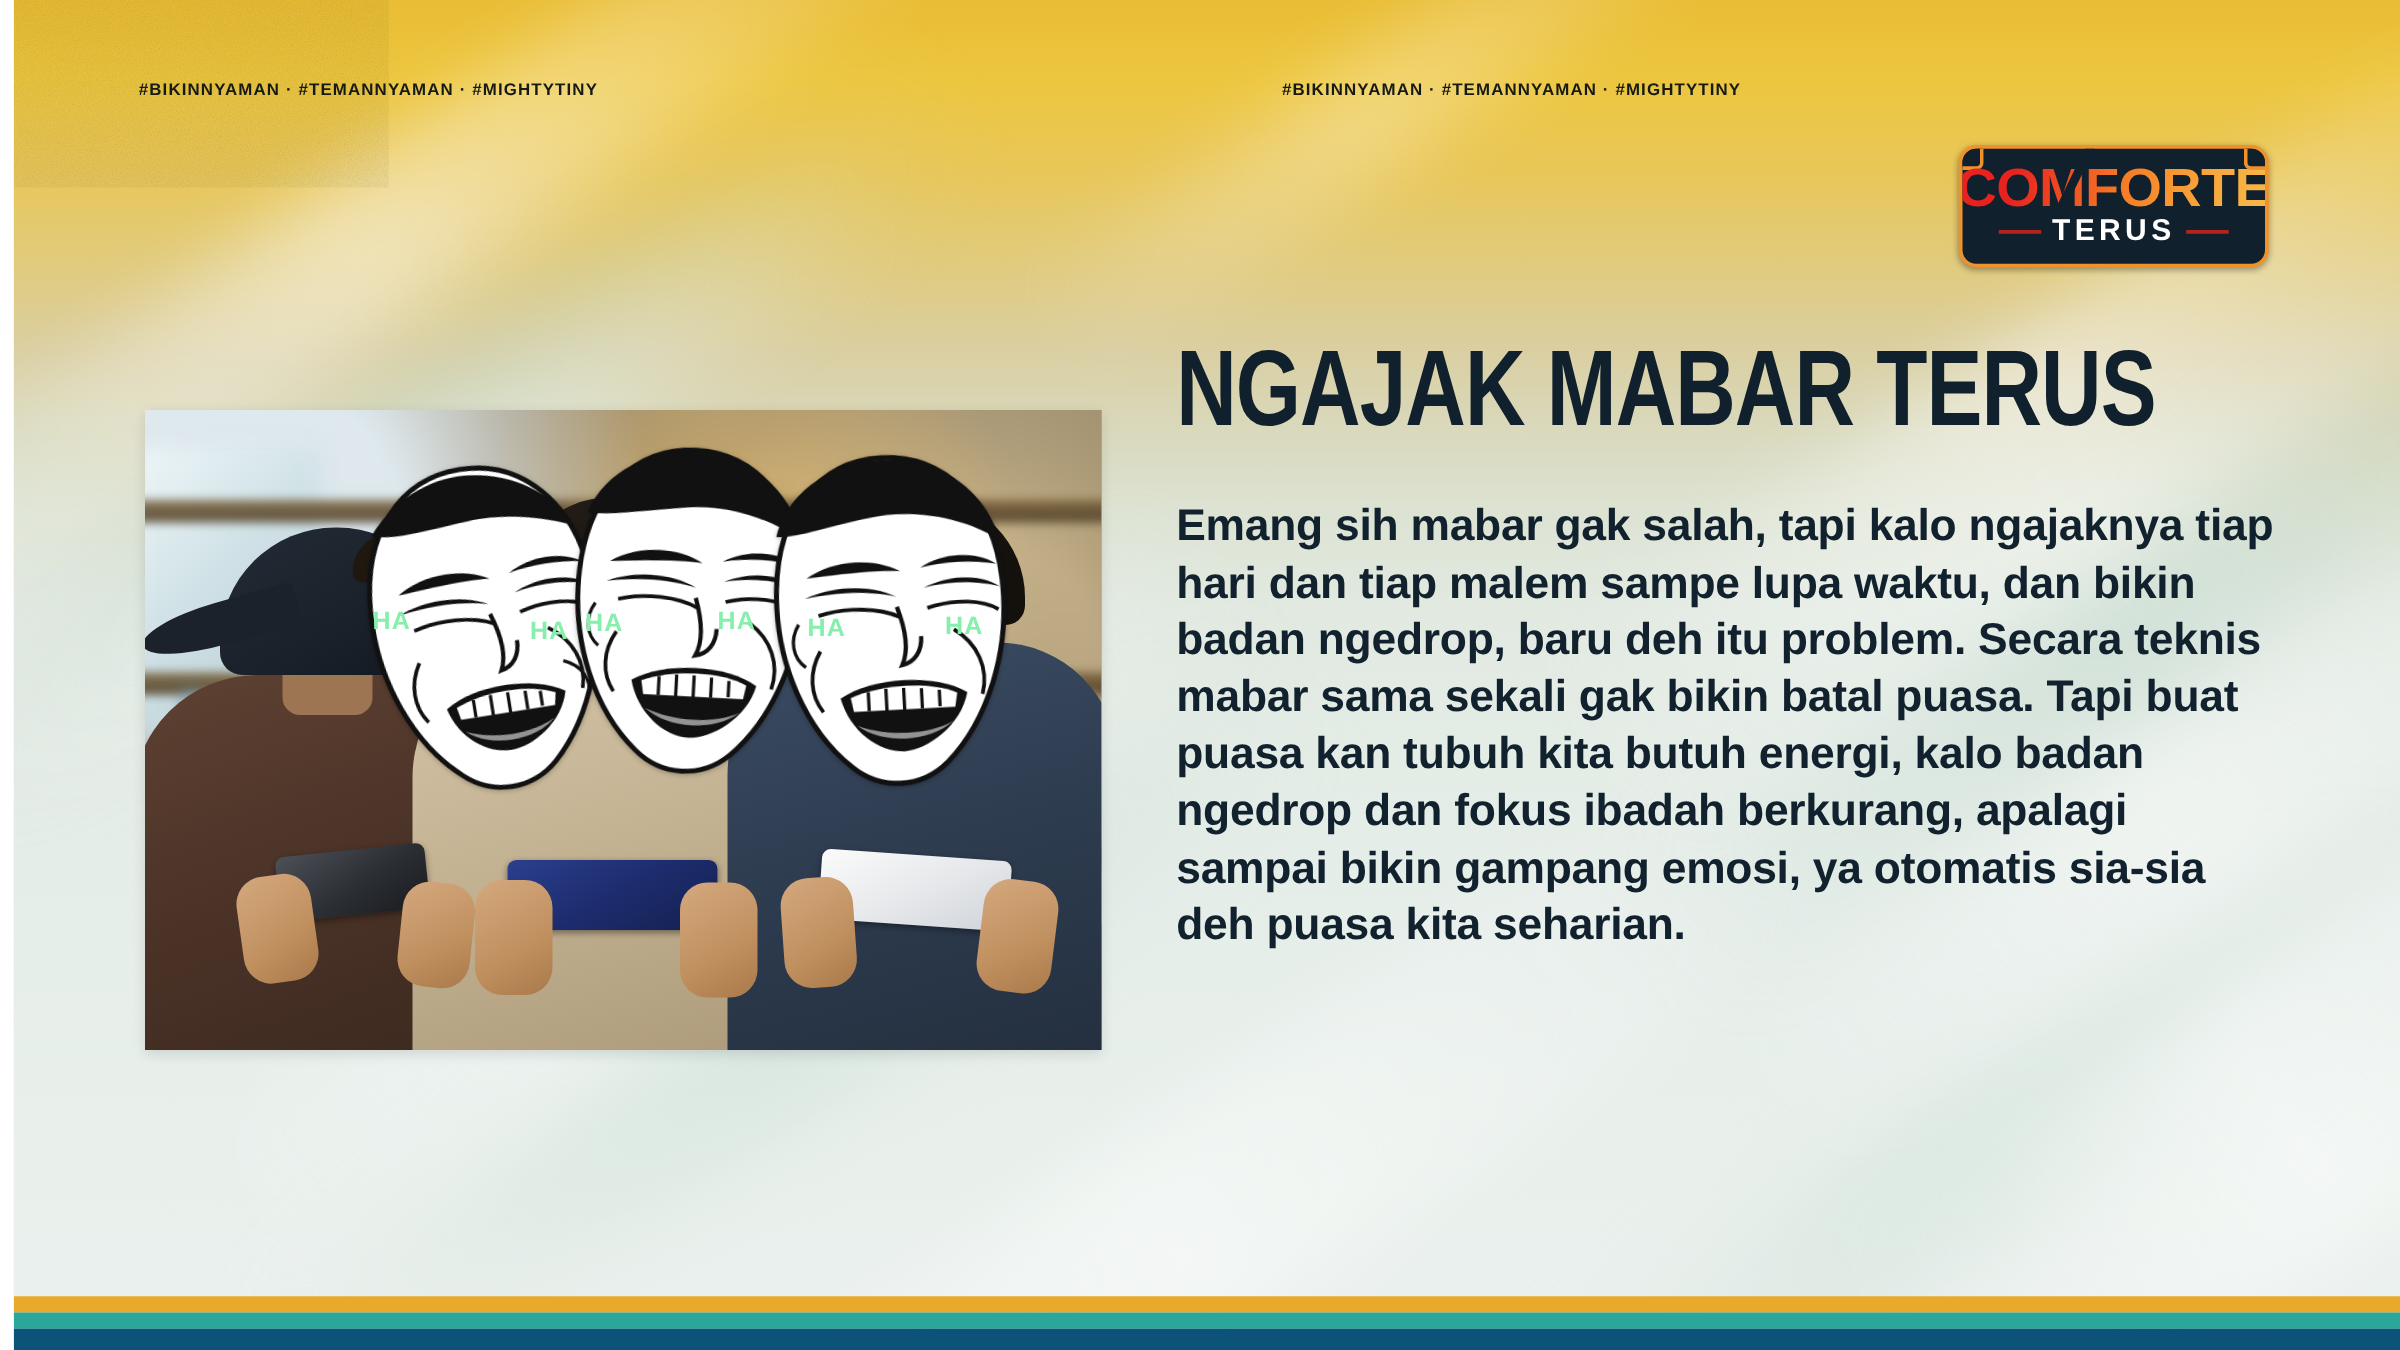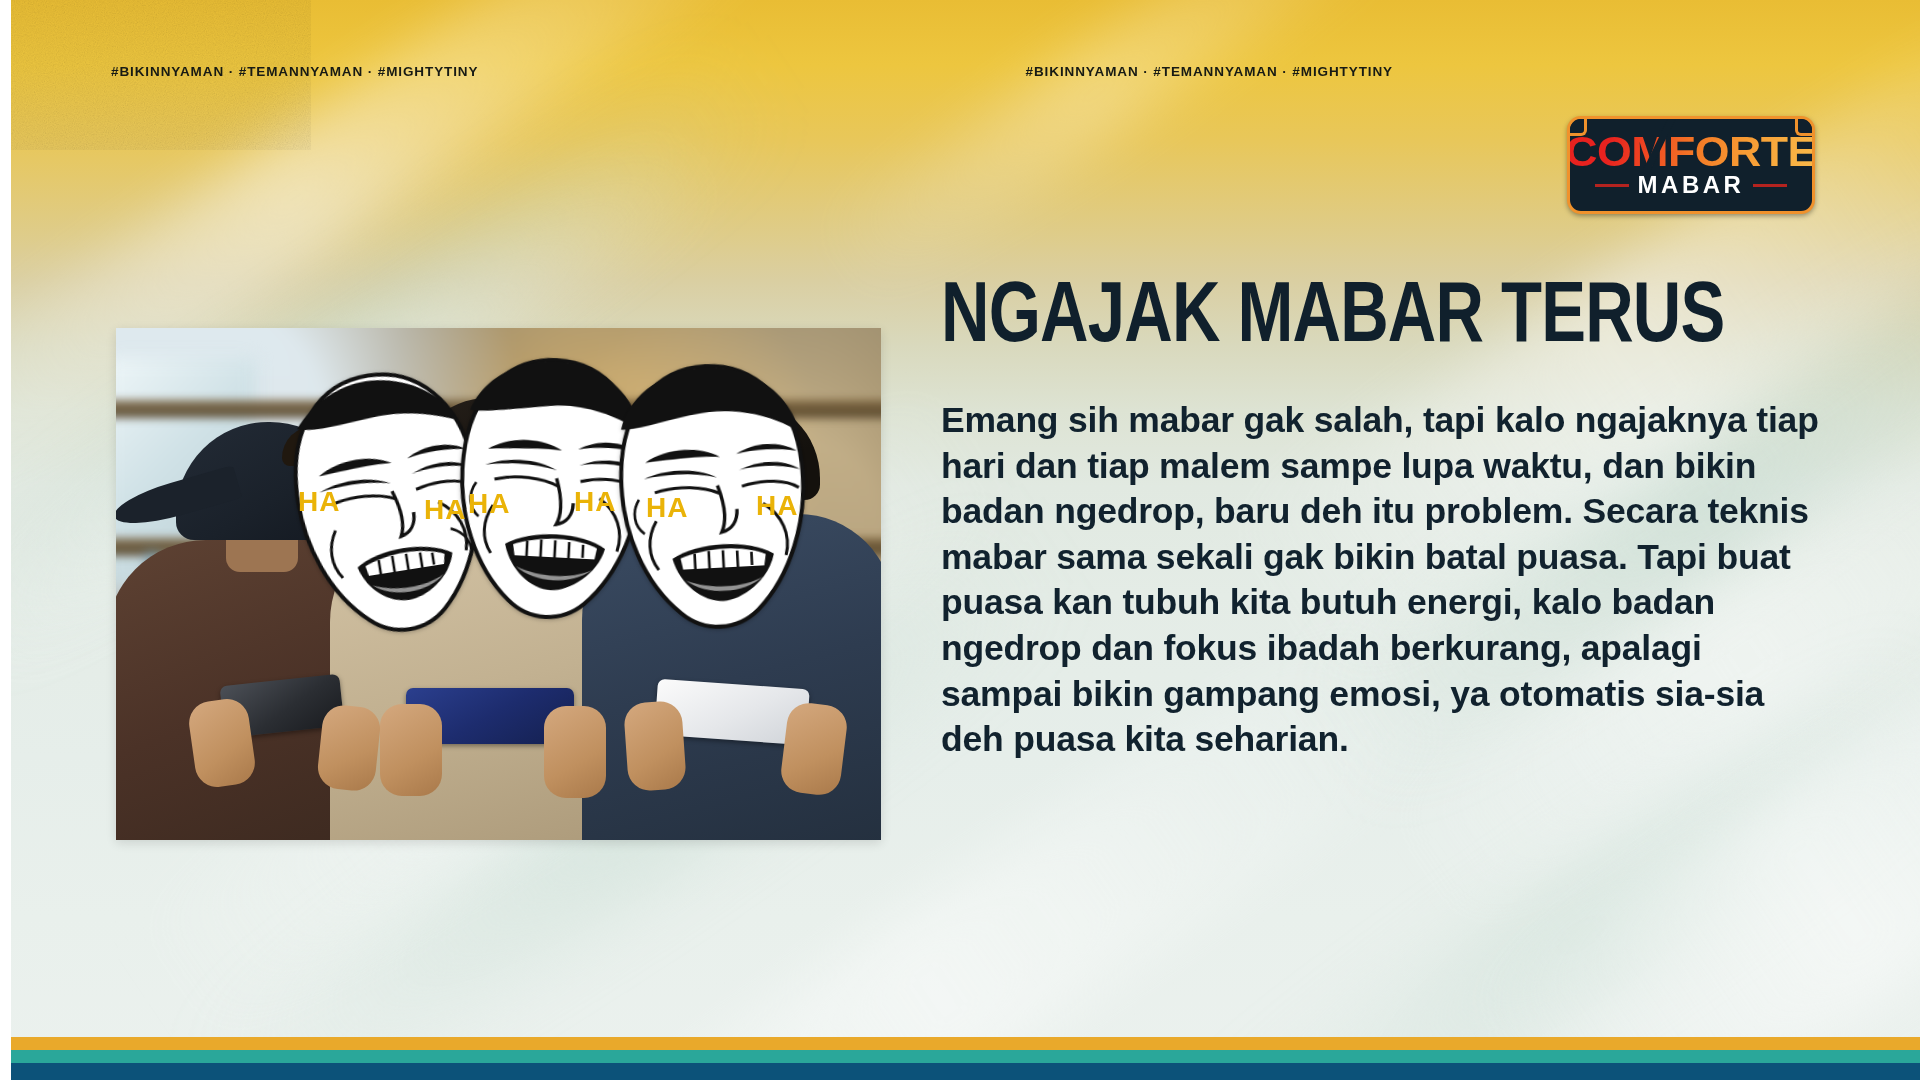--- a/index.html
+++ b/index.html
@@ -316,23 +316,23 @@
 
   
   .troll { position:absolute; }
   .troll svg { display:block; width:100%; height:100%; filter:drop-shadow(0 1px 2px rgba(0,0,0,.25)); }
   .t1 { left:172px; top:42px;  width:200px; height:268px; transform:rotate(-9deg); }
   .t2 { left:334px; top:28px;  width:200px; height:268px; transform:rotate(3deg); }
   .t3 { left:494px; top:34px;  width:204px; height:272px; transform:rotate(-3deg); }
 
   .ha {
     position:absolute;
-    font-size:28px; font-weight:bold;
+    font-size:20px; font-weight:bold;
     letter-spacing:1px;
-    color:#eab308;
+    color:#86efac;
   }
   .ha1 { left:182px; top:158px; }
   .ha2 { left:308px; top:166px; }
   .ha3 { left:352px; top:160px; }
   .ha4 { left:458px; top:158px; }
   .ha5 { left:530px; top:164px; }
   .ha6 { left:640px; top:162px; }
 
   
   .headline {
@@ -398,21 +398,21 @@
 
   <div class="hashtags left">#BIKINNYAMAN  ·  #TEMANNYAMAN  ·  #MIGHTYTINY</div>
   <div class="hashtags right">#BIKINNYAMAN  ·  #TEMANNYAMAN  ·  #MIGHTYTINY</div>
 
   <div class="logo-badge">
     <div class="logo-inner">
       <div class="logo-word">COMFORTE</div>
       <div class="logo-slash"></div>
       <div class="logo-sub">
         <span class="dash"></span>
-        <span class="zone">MABAR</span>
+        <span class="zone">TERUS</span>
         <span class="dash"></span>
       </div>
     </div>
   </div>
 
   <div class="photo">
 
     <div class="lib"></div>
     <div class="win"></div>
     <div class="shelf a"></div>

